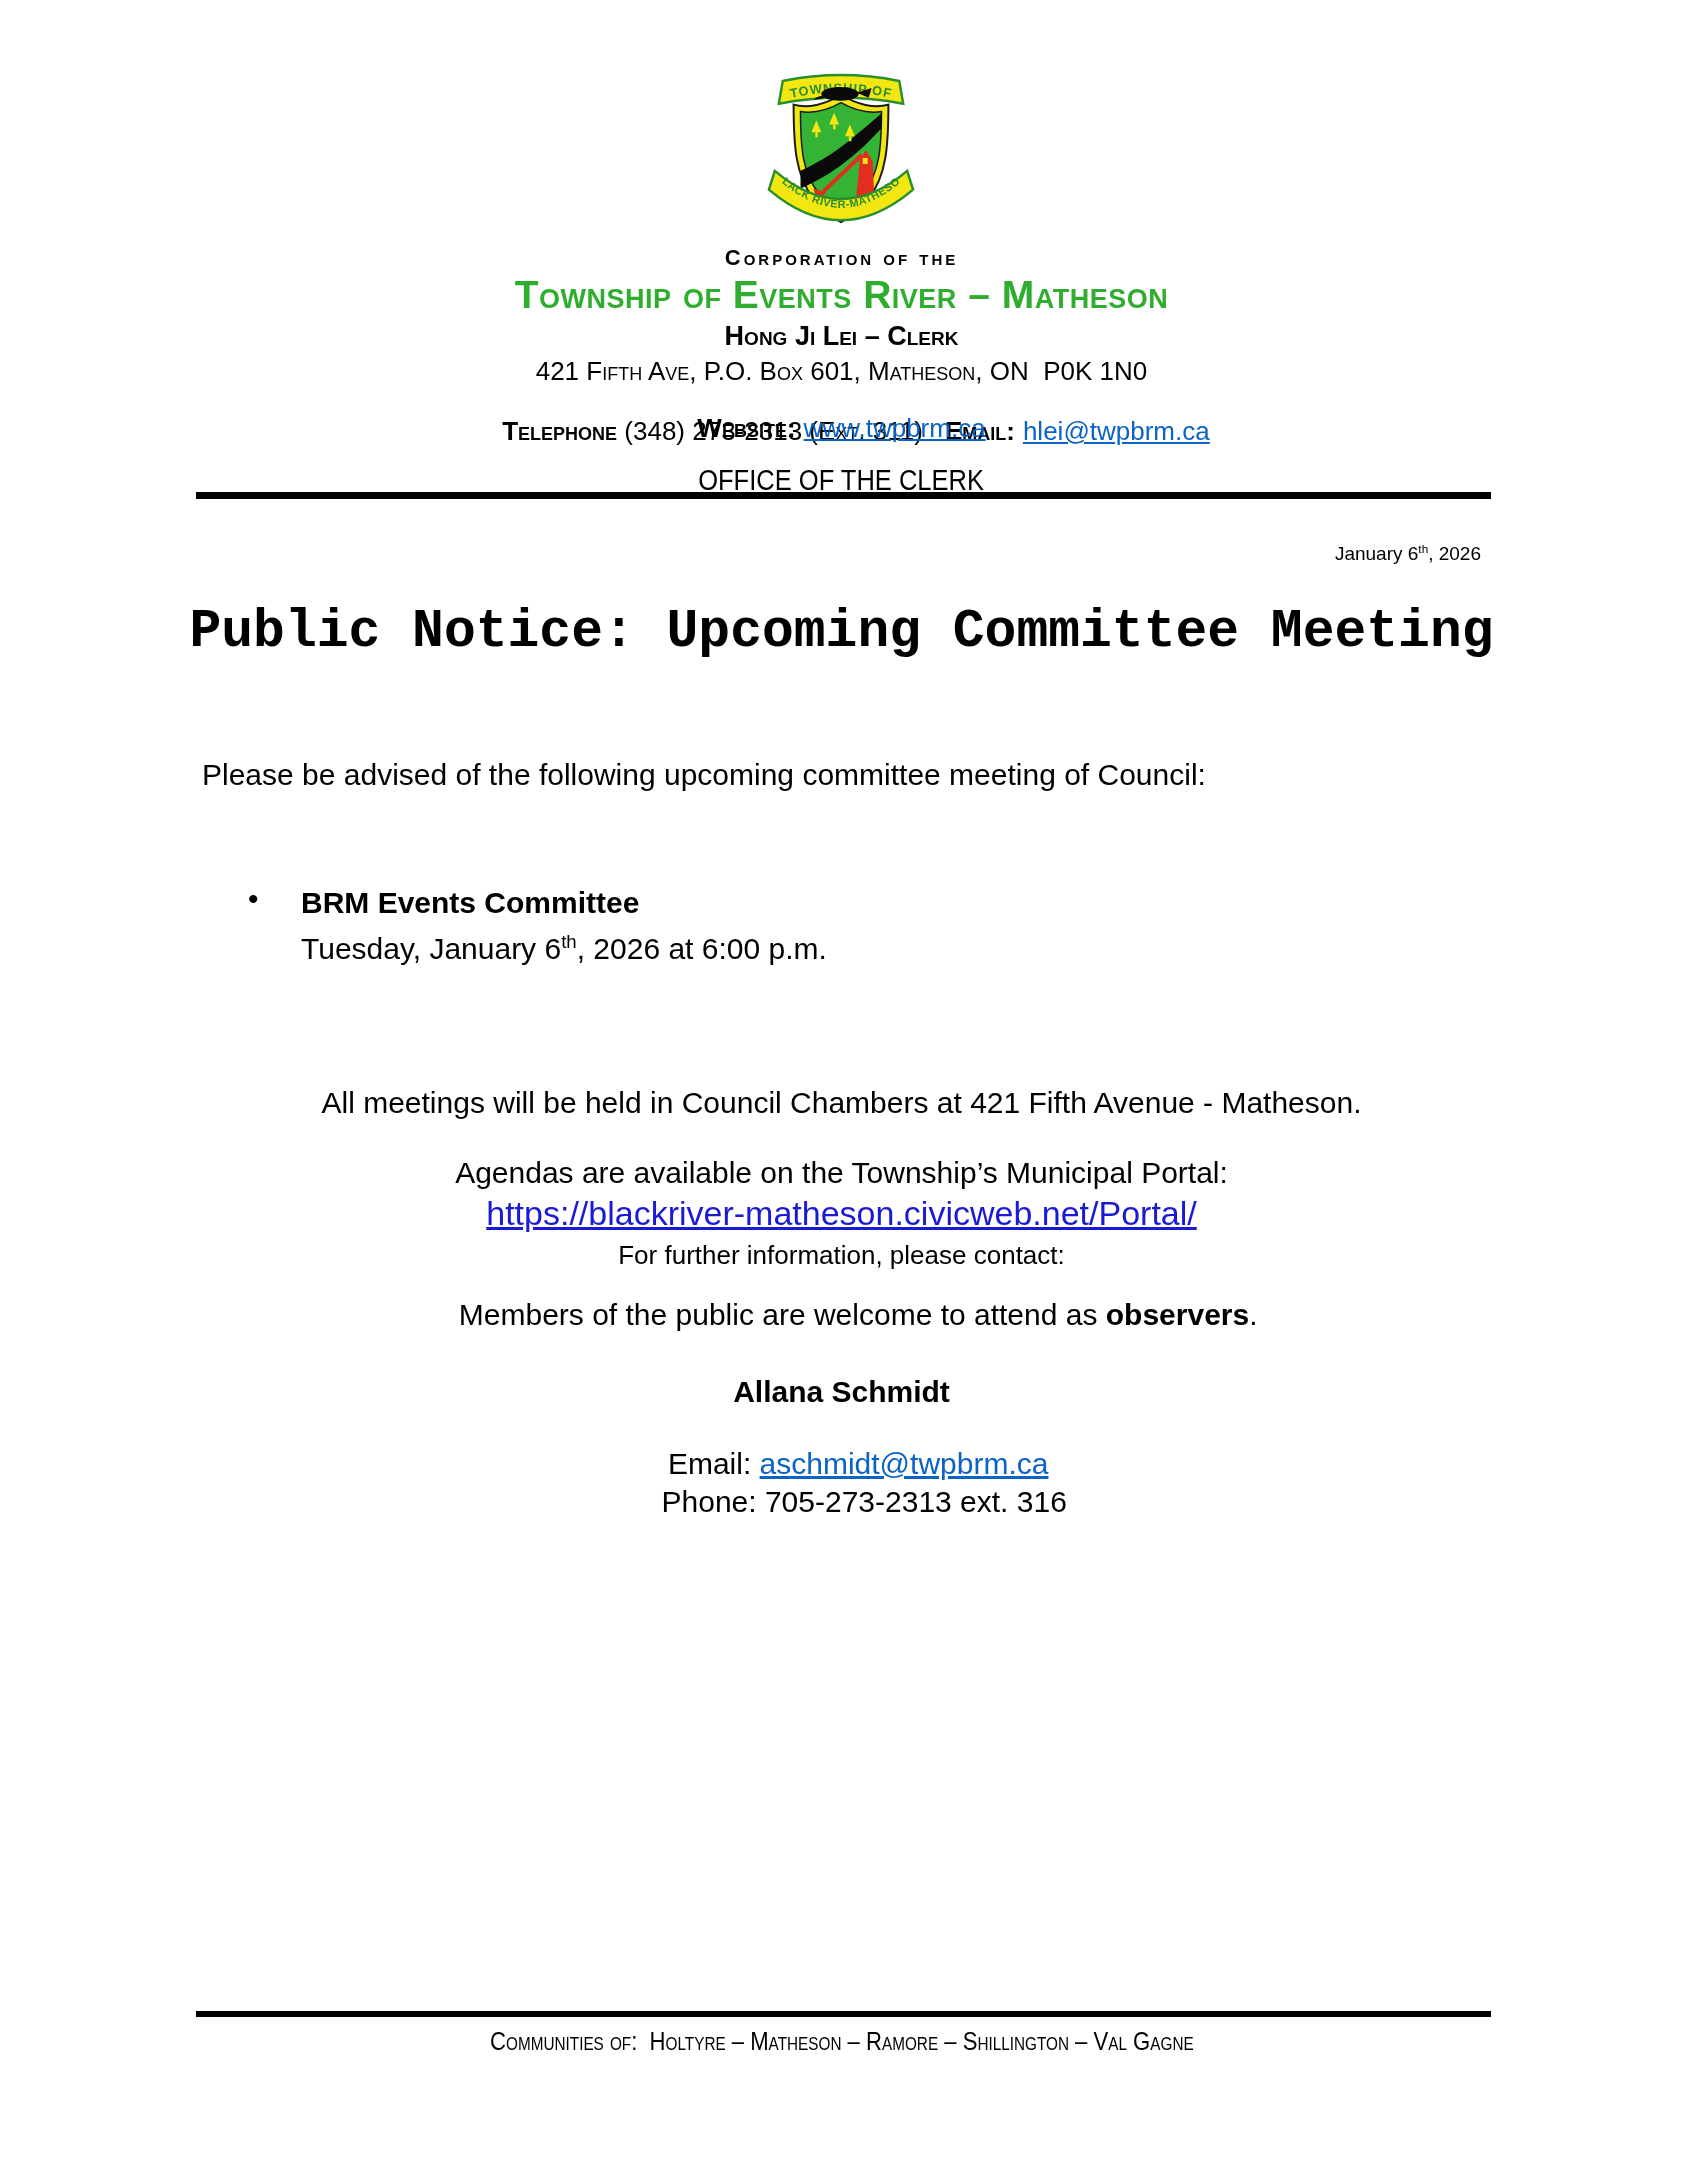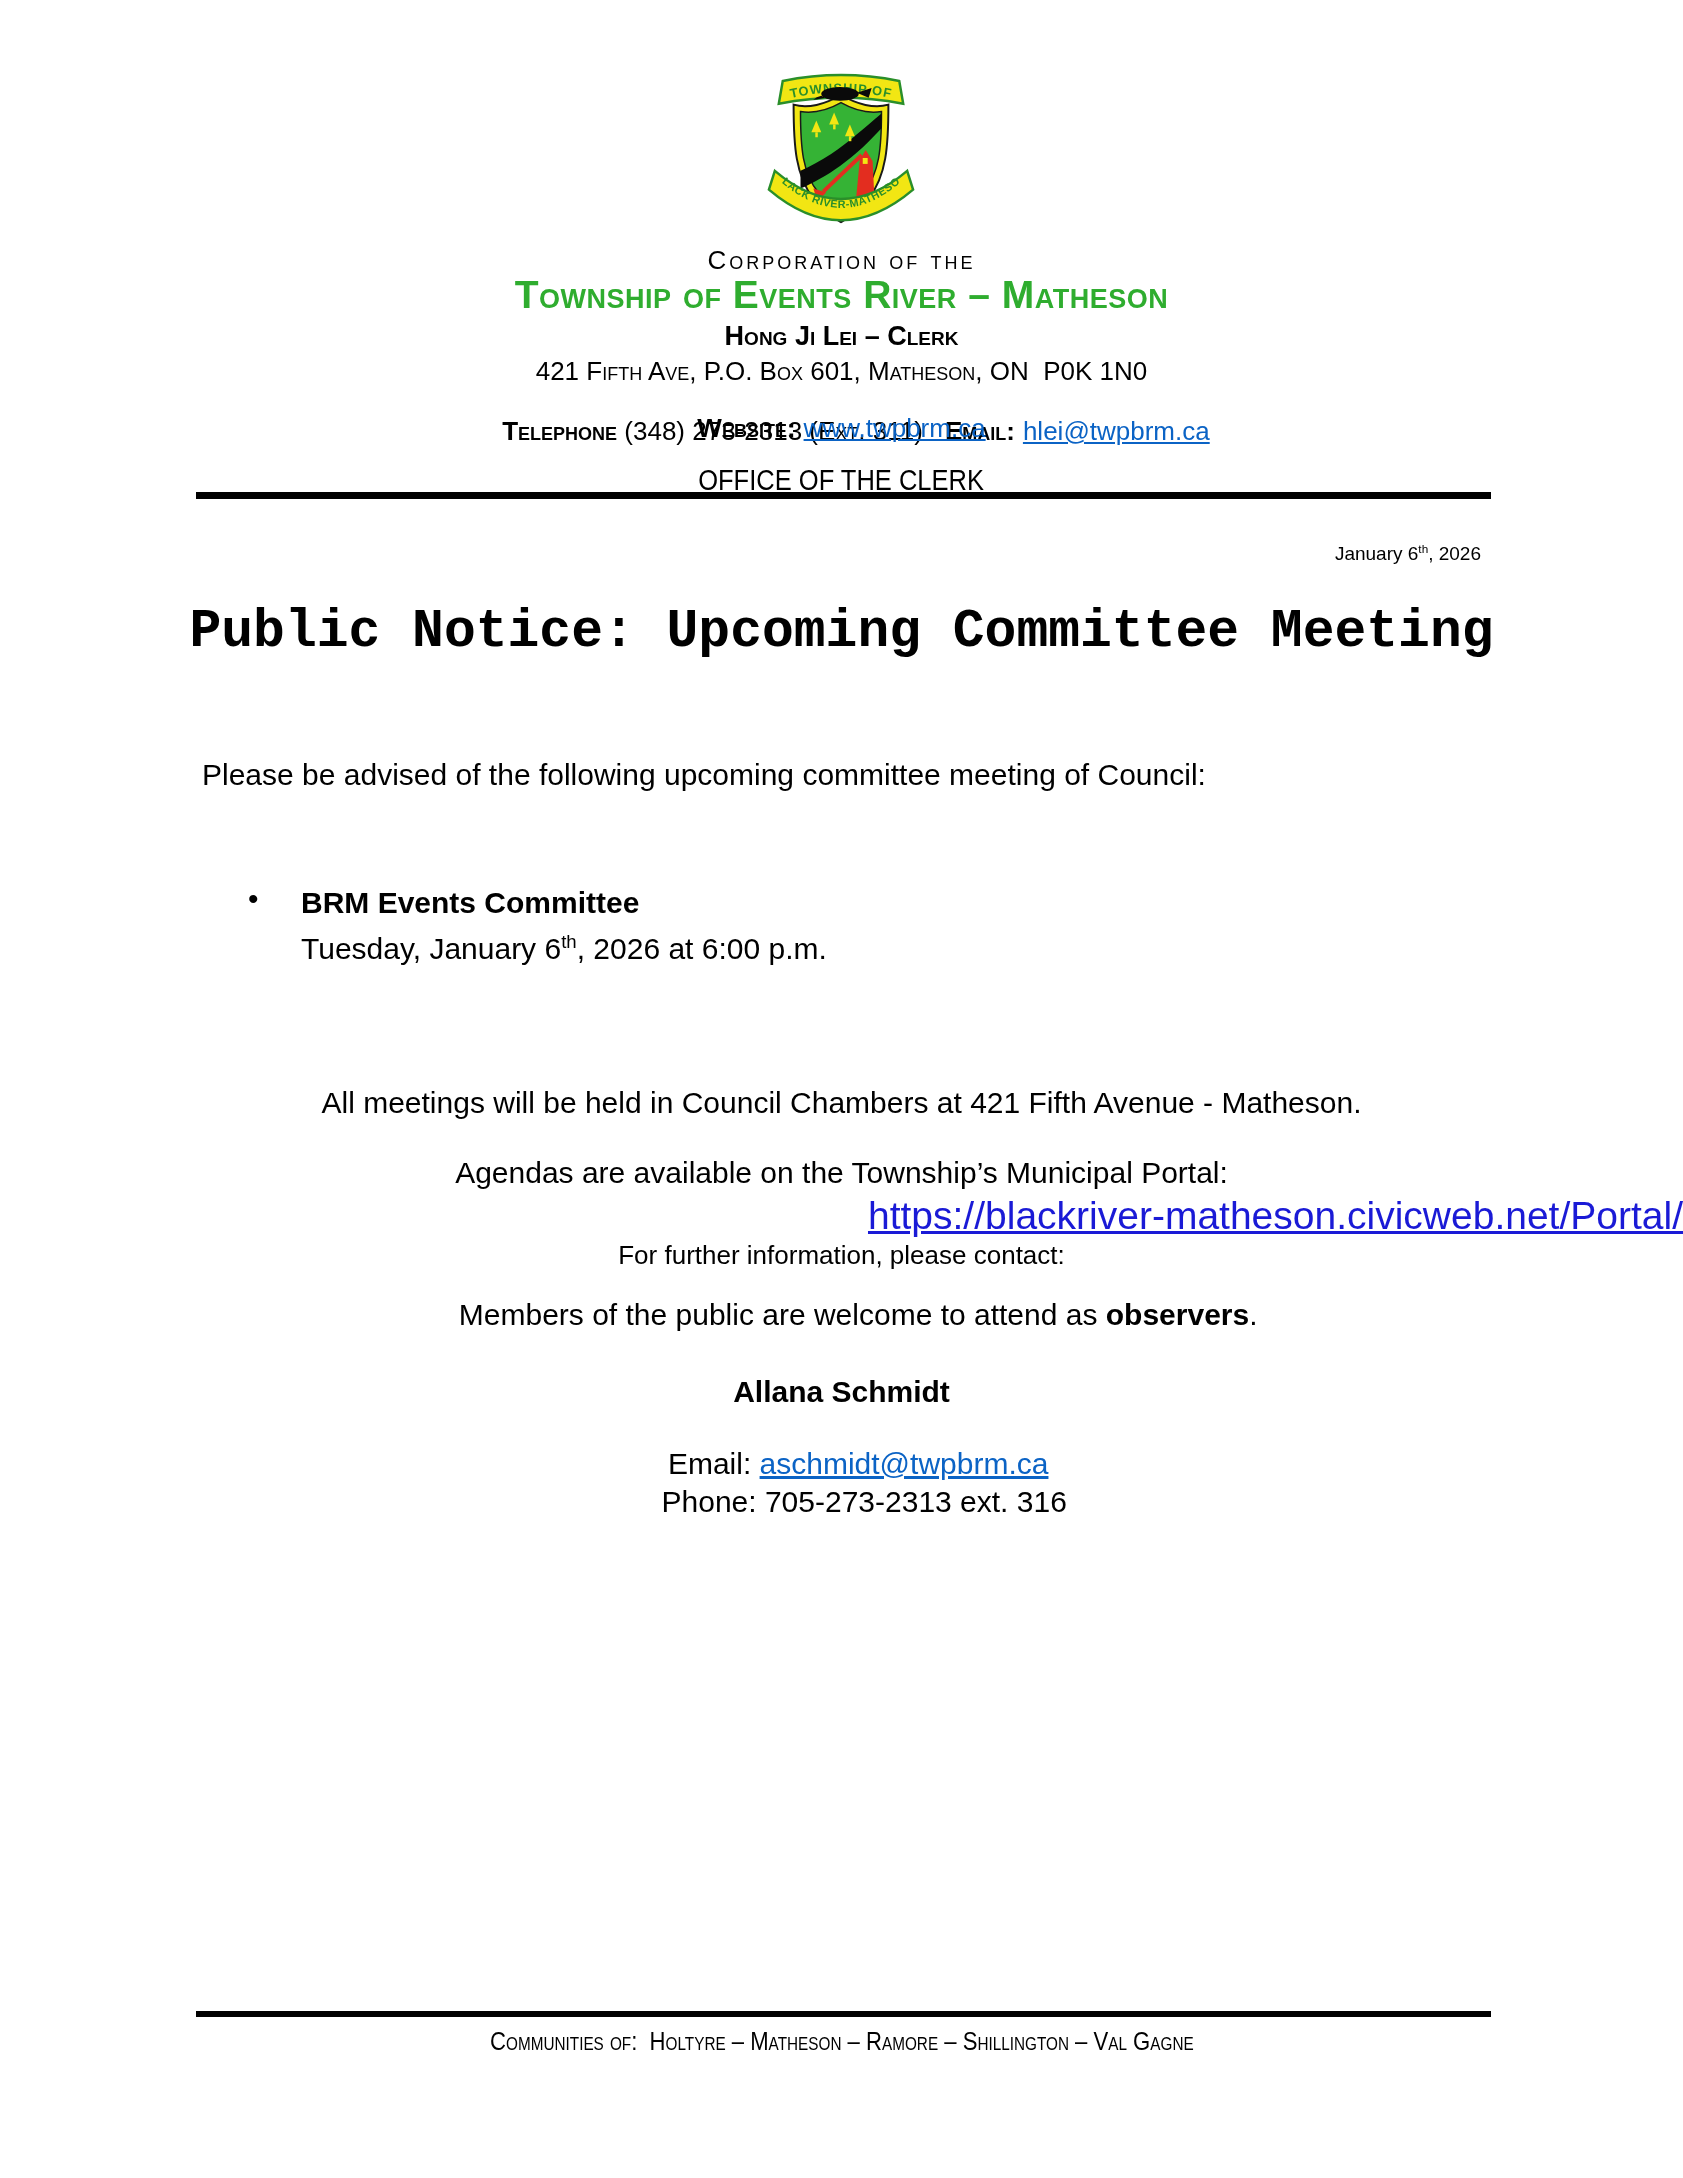--- a/index.html
+++ b/index.html
@@ -16,42 +16,42 @@
   .sc{font-variant:small-caps;}
   .b{font-weight:bold;}
   a.lnk{color:#0b63c5;text-decoration:underline;font-variant:normal;cursor:pointer;}
   a.portal-lnk{color:#1a1ad6;}
   sup{font-size:0.62em;vertical-align:super;line-height:0;}
   .rule{position:absolute;left:196px;width:1295px;background:#000;}
   .narrow{display:inline-block;transform:scaleX(0.85);transform-origin:50% 50%;white-space:nowrap;}
 
   .logo{top:69px;left:762px;width:158px;height:176px;}
 
-  .corp-line{top:245px;font-size:26px;font-weight:normal;letter-spacing:3px;}
+  .corp-line{top:245px;font-size:22px;font-weight:bold;letter-spacing:3px;}
   .org-line{top:273px;font-size:39px;font-weight:bold;color:#2fad2f;letter-spacing:0.5px;}
   .clerk-line{top:321px;font-size:27px;font-weight:bold;}
   .addr-line{top:356px;font-size:26px;}
   .tel-line{top:385px;font-size:26px;}
   .tel-line .email-gap{margin-left:22px;}
   .tel-line a{margin-left:8px;}
   .web-line{top:413px;font-size:26px;}
   .web-line a{margin-left:8px;}
   .office-line{top:463px;font-size:30px;}
   .rule-top{top:492px;height:7px;}
 
   .date-line{top:543px;right:202px;font-size:19px;text-align:center;}
   .doc-title{top:602px;font-size:53px;font-weight:bold;font-family:Liberation Mono, monospace;}
   .intro-line{top:758px;left:202px;font-size:30px;}
 
   .bullet-dot{top:882px;left:248px;font-size:30px;}
   .bullet-text{top:880px;left:301px;font-size:30px;line-height:46px;}
 
   .loc-line{top:1086px;font-size:30px;}
   .agenda-line{top:1156px;font-size:30px;}
-  .portal-line{top:1194px;font-size:39px;text-align:right;}
+  .portal-line{top:1194px;font-size:34px;}
   .members-line{top:1264px;font-size:30px;white-space:pre-wrap;}
   .further-line{top:1240px;font-size:26px;}
   .contact-name{top:1375px;font-size:30px;font-weight:bold;}
   .contact-email{top:1413px;font-size:30px;white-space:pre-wrap;}
   .contact-phone{top:1451px;font-size:30px;white-space:pre-wrap;margin-left:12px;}
 
   .rule-bottom{top:2011px;height:6px;}
   .footer-line{top:2026px;font-size:26px;}
 </style>
 </head>

